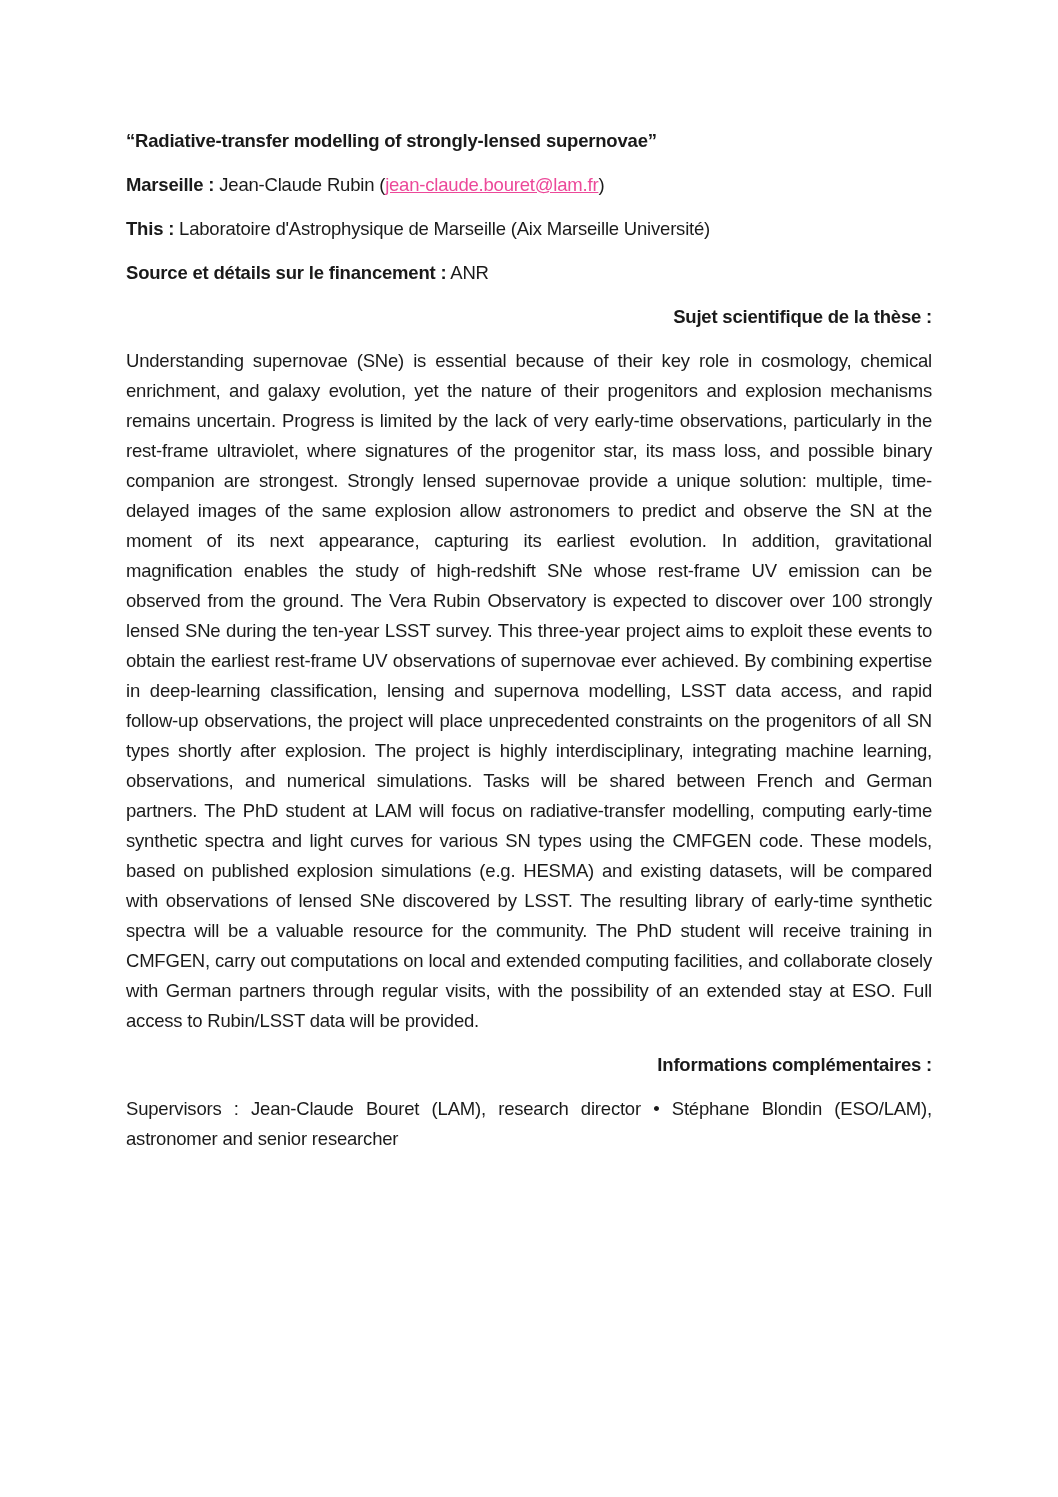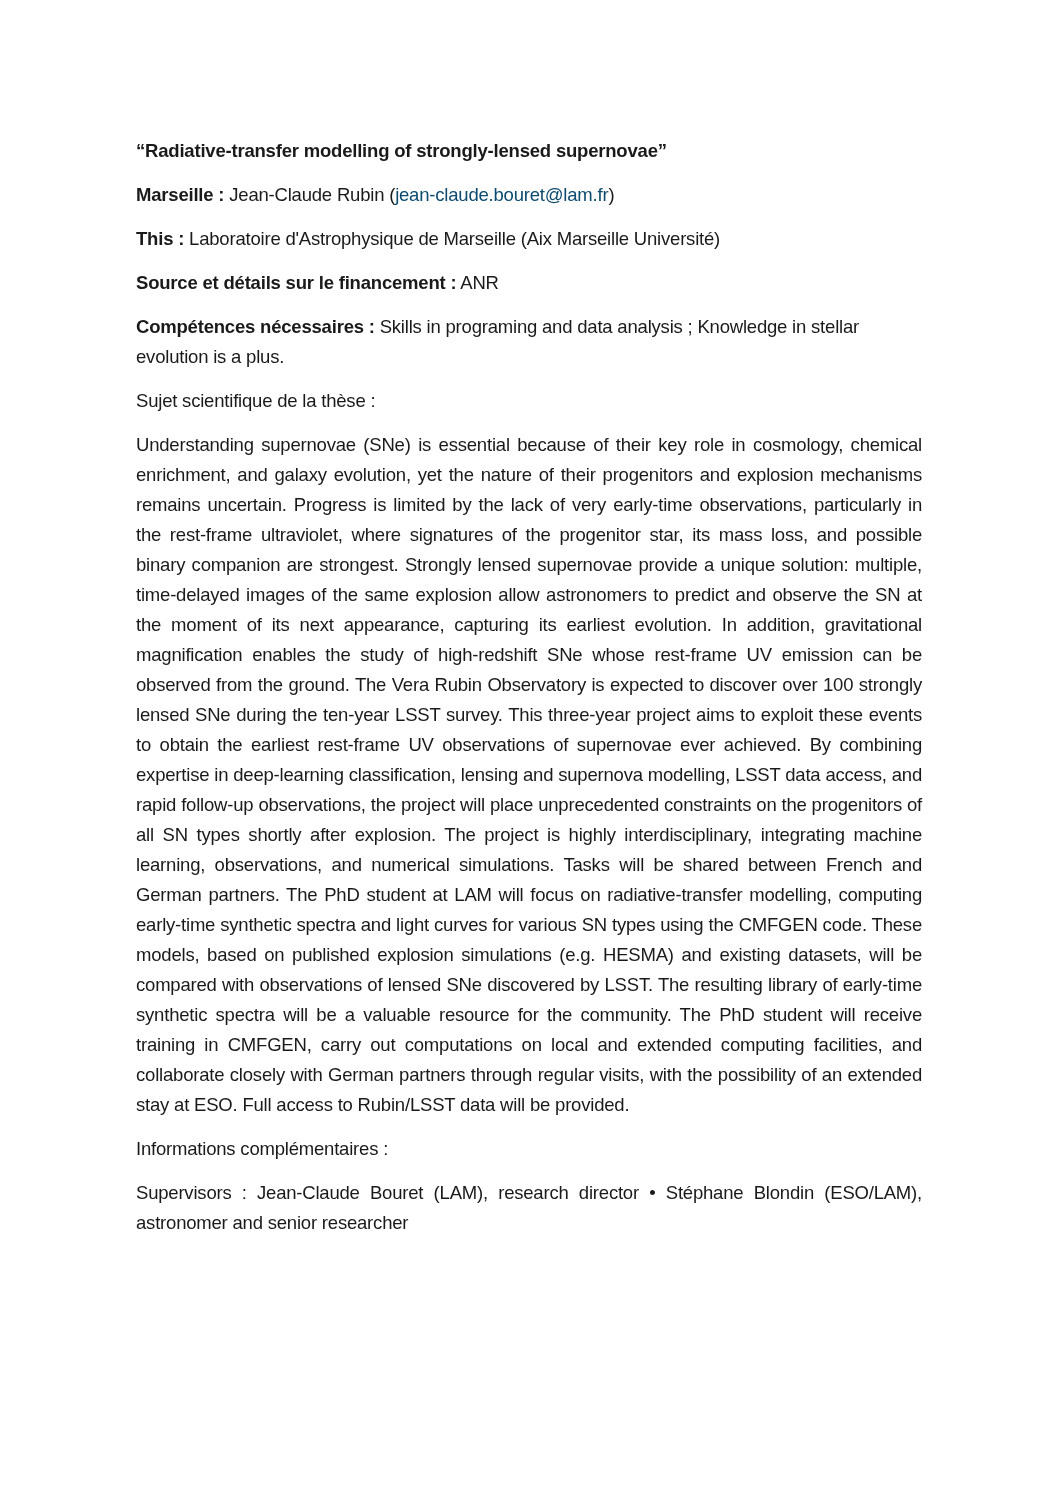--- a/index.html
+++ b/index.html
@@ -13,49 +13,48 @@
     }
     .page {
       position: absolute;
       left: 126px;
       top: 126px;
       width: 806px;
       font-size: 18.5px;
       letter-spacing: -0.2px;
     }
     .para {
-      margin: 10px;
+      margin: 0;
       line-height: 30px;
     }
     .title {
       font-weight: bold;
       margin-bottom: 14px;
     }
     .field { margin-bottom: 14px; }
     .label { font-weight: bold; }
-    .link { color: #0c4a6e; }
-    .heading { font-weight: normal; margin-bottom: 14px; }
+    .link { color: #ec4899; text-decoration: underline; }
+    .heading { font-weight: bold; margin-bottom: 14px; text-align: right; }
     .justify {
       text-align: justify;
       margin-bottom: 14px;
     }
   </style>
 </head>
 <body>
 
 <div class="page">
   <p class="para title">“Radiative-transfer modelling of strongly-lensed supernovae”</p>
 
   <p class="para field"><span class="label">Marseille :</span><span> Jean-Claude Rubin (</span><a class="link">jean-claude.bouret@lam.fr</a><span>)</span></p>
 
   <p class="para field"><span class="label">This :</span><span> Laboratoire d'Astrophysique de Marseille (Aix Marseille Université)</span></p>
 
   <p class="para field"><span class="label">Source et détails sur le financement :</span><span> ANR</span></p>
 
 
-  <p class="para field"><span class="label">Compétences nécessaires :</span><span> Skills in programing and data analysis ; Knowledge in stellar evolution is a plus.</span></p>
 
   <p class="para heading">Sujet scientifique de la thèse :</p>
   <p class="para justify">Understanding supernovae (SNe) is essential because of their key role in cosmology, chemical enrichment, and galaxy evolution, yet the nature of their progenitors and explosion mechanisms remains uncertain. Progress is limited by the lack of very early-time observations, particularly in the rest-frame ultraviolet, where signatures of the progenitor star, its mass loss, and possible binary companion are strongest. Strongly lensed supernovae provide a unique solution: multiple, time-delayed images of the same explosion allow astronomers to predict and observe the SN at the moment of its next appearance, capturing its earliest evolution. In addition, gravitational magnification enables the study of high-redshift SNe whose rest-frame UV emission can be observed from the ground. The Vera Rubin Observatory is expected to discover over 100 strongly lensed SNe during the ten-year LSST survey. This three-year project aims to exploit these events to obtain the earliest rest-frame UV observations of supernovae ever achieved. By combining expertise in deep-learning classification, lensing and supernova modelling, LSST data access, and rapid follow-up observations, the project will place unprecedented constraints on the progenitors of all SN types shortly after explosion. The project is highly interdisciplinary, integrating machine learning, observations, and numerical simulations. Tasks will be shared between French and German partners. The PhD student at LAM will focus on radiative-transfer modelling, computing early-time synthetic spectra and light curves for various SN types using the CMFGEN code. These models, based on published explosion simulations (e.g. HESMA) and existing datasets, will be compared with observations of lensed SNe discovered by LSST. The resulting library of early-time synthetic spectra will be a valuable resource for the community. The PhD student will receive training in CMFGEN, carry out computations on local and extended computing facilities, and collaborate closely with German partners through regular visits, with the possibility of an extended stay at ESO. Full access to Rubin/LSST data will be provided.</p>
 
   <p class="para heading">Informations complémentaires :</p>
   <p class="para justify">Supervisors : Jean-Claude Bouret (LAM), research director • Stéphane Blondin (ESO/LAM), astronomer and senior researcher</p>
 </div>
 
 </body></html>

